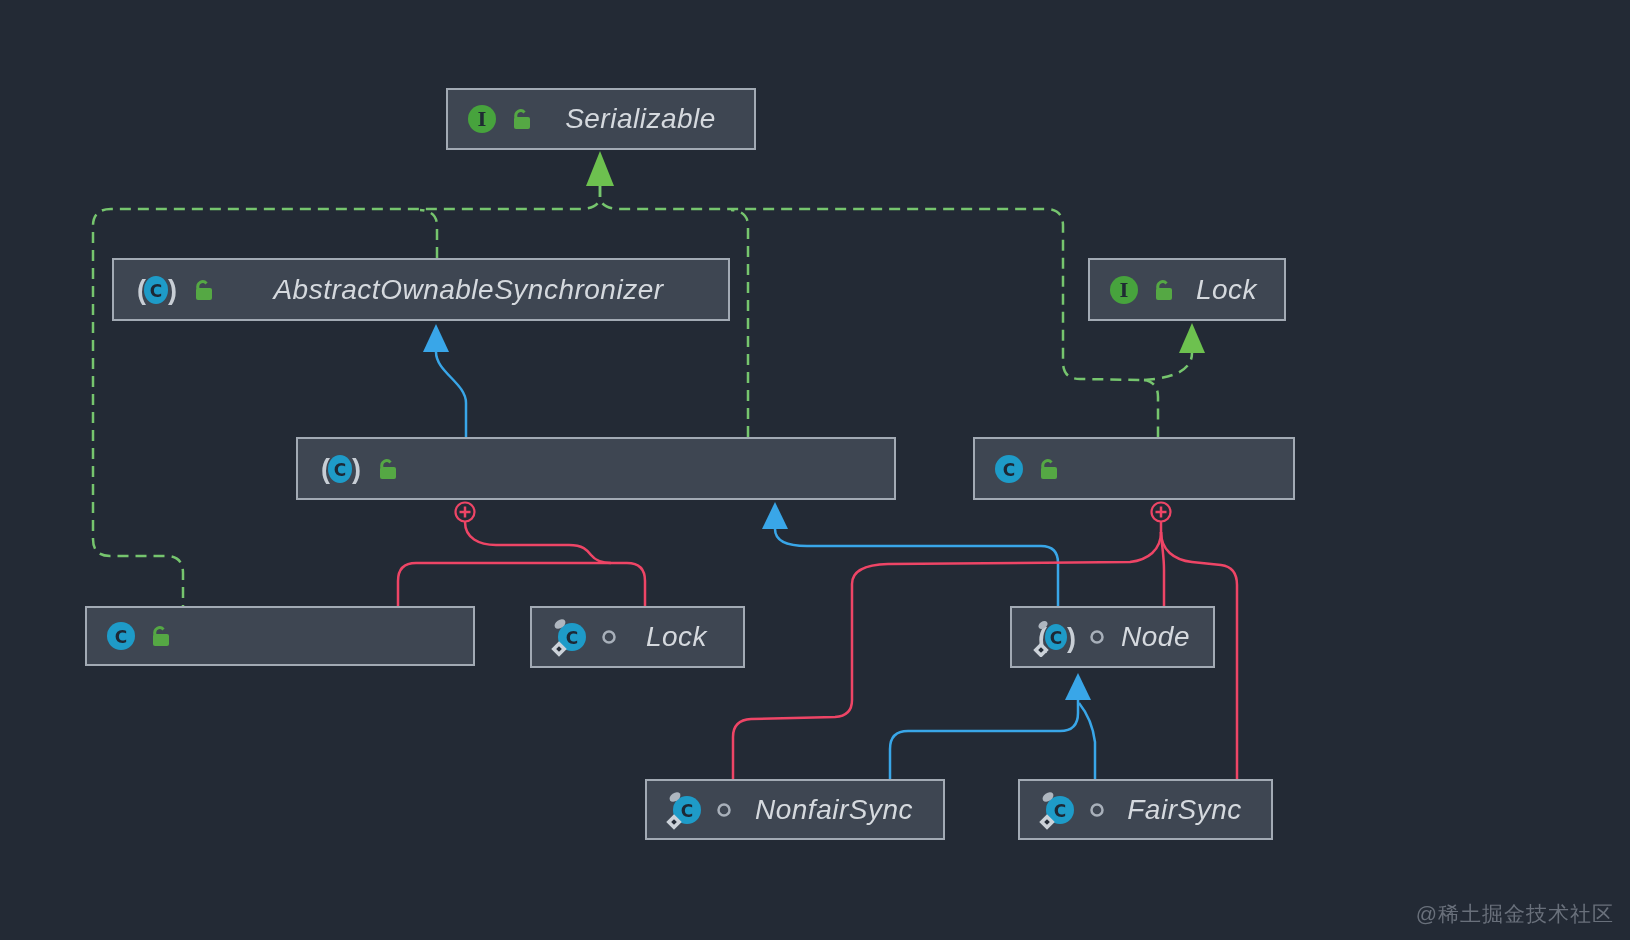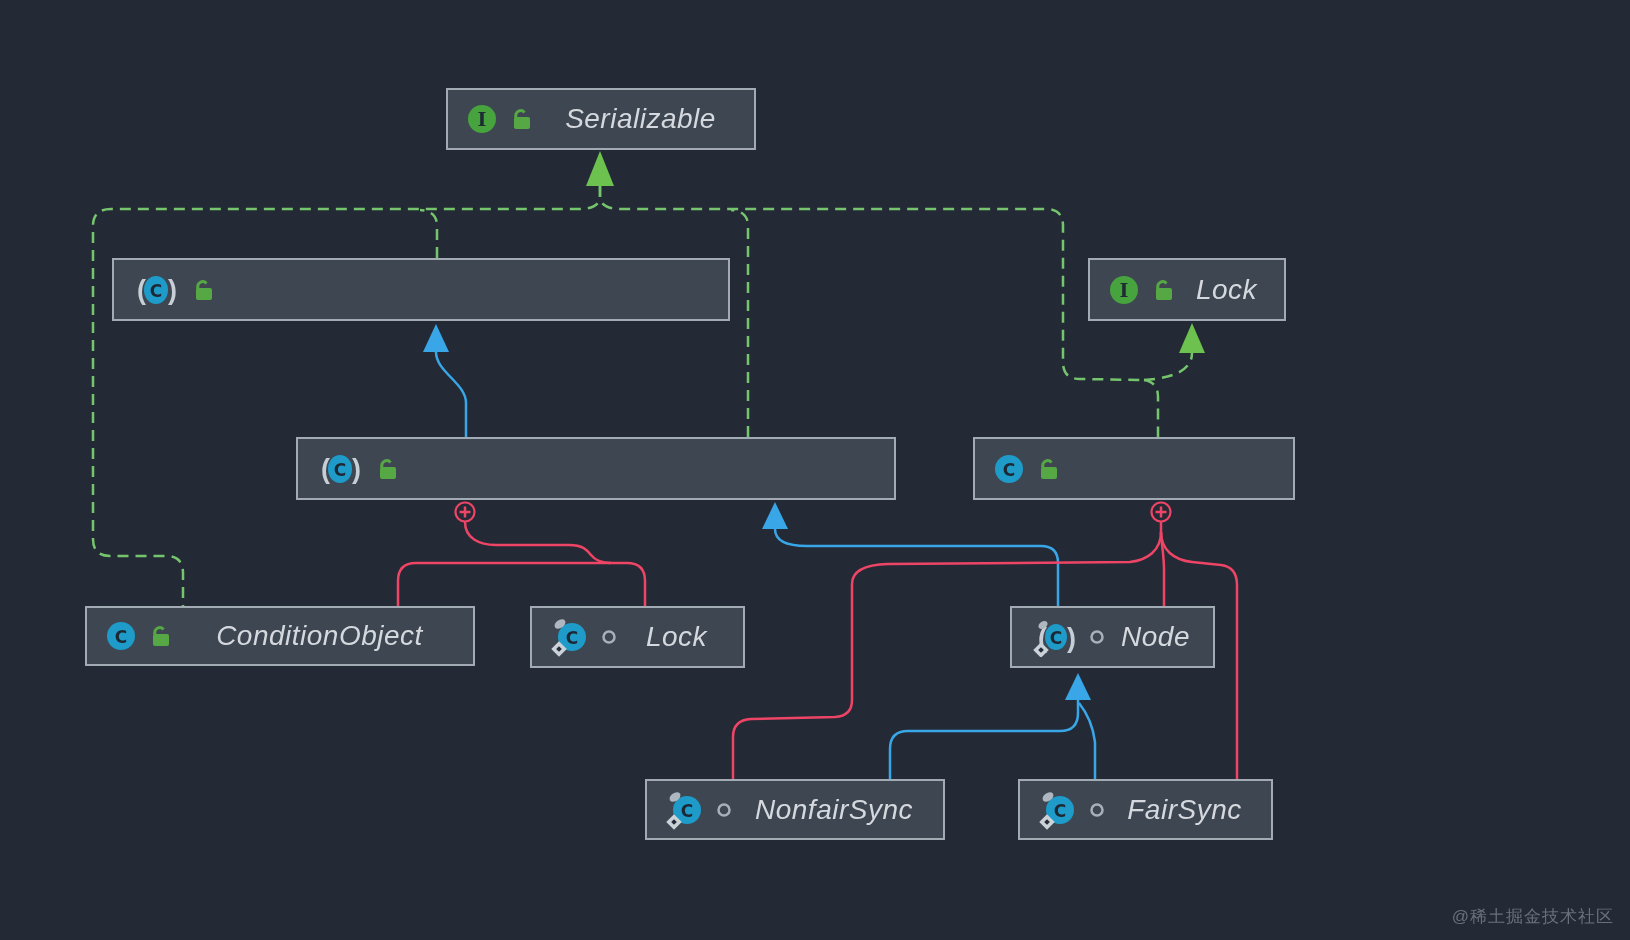--- a/index.html
+++ b/index.html
@@ -16,21 +16,21 @@
   .n-aos{left:112px;top:258px;width:618px;height:63px}
   .n-lock{left:1088px;top:258px;width:198px;height:63px}
   .n-aqs{left:296px;top:437px;width:600px;height:63px}
   .n-reentrantlock{left:973px;top:437px;width:322px;height:63px}
   .n-conditionobject{left:85px;top:606px;width:390px;height:60px}
   .n-node{left:530px;top:606px;width:215px;height:62px}
   .n-sync{left:1010px;top:606px;width:205px;height:62px}
   .n-nonfairsync{left:645px;top:779px;width:300px;height:61px}
   .n-fairsync{left:1018px;top:779px;width:255px;height:61px}
   .watermark{position:absolute;right:16px;bottom:12px;z-index:3;
-             color:rgba(148,155,166,.62);font-size:17px;letter-spacing:1px;}
+             color:rgba(148,155,166,.62);font-size:21px;letter-spacing:1px;}
   .imp{stroke:#76c56e;stroke-width:2.5;fill:none;stroke-dasharray:11 7;}
   .ext{stroke:#39a6e8;stroke-width:2.5;fill:none;}
   .inn{stroke:#ee4566;stroke-width:2.5;fill:none;}
   .tri-g{fill:#6dc14f;stroke:none;}
   .tri-b{fill:#39a6e8;stroke:none;}
   .plusc{fill:#232a35;stroke:#ee4566;stroke-width:2.2;}
 </style>
 </head>
 <body>
 
@@ -87,20 +87,21 @@
     <svg class="icn" width="48" height="34">
       <text x="5" y="26" font-size="27" font-weight="bold" fill="#c8ced5" font-family="Liberation Sans, sans-serif">(</text>
       <ellipse cx="24" cy="17" rx="12" ry="14" fill="#1e9bc8"></ellipse>
       <text x="24" y="24" text-anchor="middle" font-family="DejaVu Sans, sans-serif" font-weight="bold" font-size="17" fill="#1d2835">C</text>
       <text x="36" y="26" font-size="27" font-weight="bold" fill="#c8ced5" font-family="Liberation Sans, sans-serif">)</text>
     </svg>
     <svg class="icn" width="27" height="28">
       <path d="M8 13 C6.5 6.5 13 3.5 16.5 7.5" stroke="#55a844" stroke-width="3" fill="none"></path>
       <rect x="6" y="12" width="16" height="12" rx="2" fill="#55a844"></rect>
     </svg>
+    <span class="lbl">AbstractOwnableSynchronizer</span>
   </div>
 
   <div class="node n-lock">
     <svg class="icn" width="32" height="32">
       <circle cx="16" cy="16" r="14" fill="#47a33d"></circle>
       <text x="16" y="23" text-anchor="middle" font-family="DejaVu Serif, serif" font-weight="bold" font-size="19" fill="#1f2b33">I</text>
     </svg>
     <svg class="icn" width="27" height="28">
       <path d="M8 13 C6.5 6.5 13 3.5 16.5 7.5" stroke="#55a844" stroke-width="3" fill="none"></path>
       <rect x="6" y="12" width="16" height="12" rx="2" fill="#55a844"></rect>
@@ -134,21 +135,20 @@
 
   <div class="node n-conditionobject">
     <svg class="icn" width="32" height="32">
       <circle cx="16" cy="16" r="14" fill="#1e9bc8"></circle>
       <text x="16" y="23" text-anchor="middle" font-family="DejaVu Sans, sans-serif" font-weight="bold" font-size="17" fill="#1d2835">C</text>
     </svg>
     <svg class="icn" width="27" height="28">
       <path d="M8 13 C6.5 6.5 13 3.5 16.5 7.5" stroke="#55a844" stroke-width="3" fill="none"></path>
       <rect x="6" y="12" width="16" height="12" rx="2" fill="#55a844"></rect>
     </svg>
-    <span class="lbl">ConditionObject</span>
   </div>
 
   <div class="node n-node">
     <svg class="icn" width="40" height="40">
       <circle cx="22" cy="20" r="14" fill="#1e9bc8"></circle>
       <text x="22" y="27" text-anchor="middle" font-family="DejaVu Sans, sans-serif" font-weight="bold" font-size="17" fill="#1d2835">C</text>
       <ellipse cx="10" cy="7" rx="6" ry="4" fill="#aeb6bf" transform="rotate(-35 10 7)"></ellipse>
       <g transform="translate(9 32) rotate(45)">
         <rect x="-5.5" y="-5.5" width="11" height="11" fill="#ccd2d9"></rect>
         <rect x="-2" y="-2" width="4" height="4" fill="#252c37"></rect>

